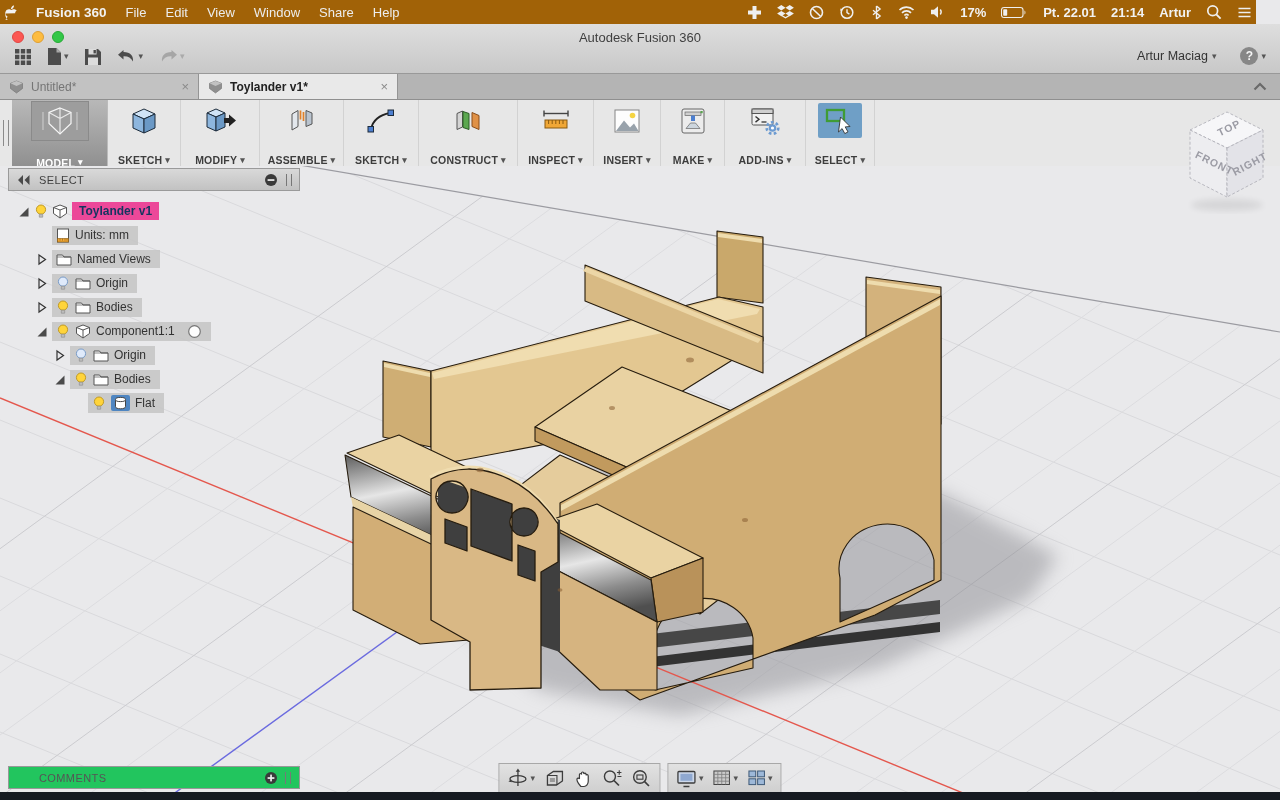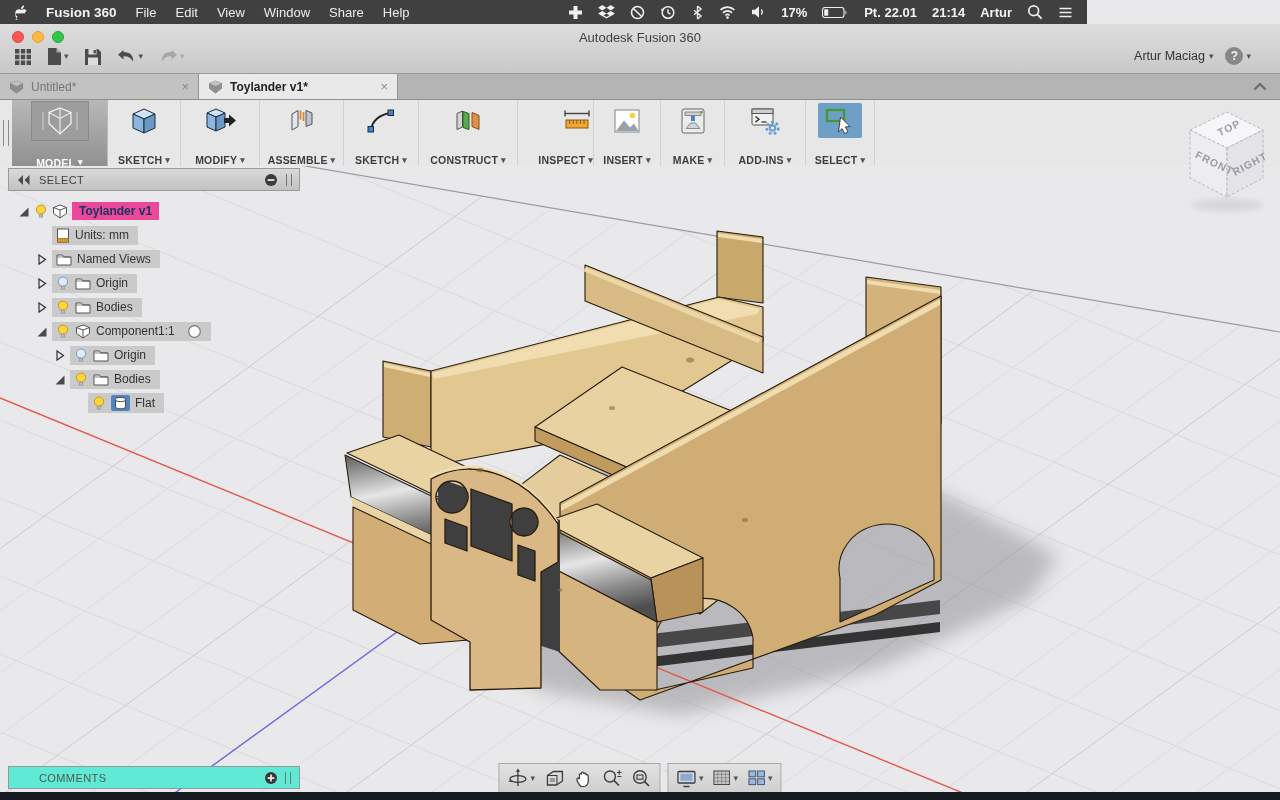--- a/index.html
+++ b/index.html
@@ -1,43 +1,43 @@
 <!DOCTYPE html>
 <html><head>
 <meta charset="utf-8">
 <style>
   html,body{margin:0;padding:0}
   body{width:1280px;height:800px;position:relative;overflow:hidden;
        font-family:"Liberation Sans",sans-serif;background:#e9e9eb;
        -webkit-font-smoothing:antialiased}
   svg{display:block}
   
-  .menubar{position:absolute;top:0;left:0;width:1087px;height:24px;background:#404040;
-           color:#f2f2f2;display:flex;align-items:center;font-size:13px;padding:0 14px;box-sizing:border-box}
+  .menubar{position:absolute;top:0;left:0;width:1256px;height:24px;background:#a16207;
+           color:#f2f2f2;display:flex;align-items:center;font-size:13px;padding:0 4px;box-sizing:border-box}
   .menubar .left{display:flex;align-items:center;gap:19px}
   .menubar .appname{font-weight:bold;font-size:13.5px}
   .menubar .mitem{color:#ededed}
   .menubar .right{margin-left:auto;display:flex;align-items:center;gap:15px}
   .menubar .right .txt{color:#f2f2f2;font-size:13px}
   .menubar .right .bold{font-weight:bold}
   .sico{display:flex;align-items:center}
   
   .chrome{position:absolute;top:24px;left:0;width:1280px;height:50px;
           background:linear-gradient(#dedede,#c8c8c8);border-bottom:1px solid #999;box-sizing:border-box}
   .lights{position:absolute;top:7px;left:12px;display:flex;gap:8px}
   .light{width:12px;height:12px;border-radius:50%}
   .l-close{background:#fc5753;border:1px solid #df4744;box-sizing:border-box}
   .l-min{background:#fdbc40;border:1px solid #de9f34;box-sizing:border-box}
   .l-zoom{background:#33c748;border:1px solid #27aa35;box-sizing:border-box}
   .wtitle{position:absolute;top:6px;left:0;width:100%;text-align:center;font-size:13px;color:#3f3f3f}
   .qat{position:absolute;left:10px;bottom:5px;display:flex;align-items:center;gap:7px}
   .qbtn{display:flex;align-items:center;gap:2px;padding:2px 4px}
   .caret{font-size:9px;color:#555;line-height:1}
   .caret.dis{color:#aaa}
-  .chrome .acct{position:absolute;right:29px;bottom:8px;display:flex;align-items:center;gap:12px;
+  .chrome .acct{position:absolute;right:14px;bottom:8px;display:flex;align-items:center;gap:24px;
                 font-size:12.5px;color:#333}
   .helpb{width:18px;height:18px;border-radius:50%;background:#878787;color:#f4f4f4;display:flex;
          align-items:center;justify-content:center;font-size:12px;font-weight:bold}
   
   .tabbar{position:absolute;top:74px;left:0;width:1280px;height:26px;background:#b4b4b4;
           border-bottom:1px solid #8f8f8f;display:flex;box-sizing:border-box}
   .tab{width:199px;display:flex;align-items:center;gap:7px;padding:0 9px;box-sizing:border-box;
        border-right:1px solid #949494;font-size:12px;color:#757575;background:#c2c2c2}
   .tab.active{background:#e9e9e9;color:#222;font-weight:bold}
   .tab .x{margin-left:auto;color:#8a8a8a;font-size:13px;font-weight:normal}
@@ -66,21 +66,21 @@
   .grip2{display:block;width:4px;height:12px;border-left:1.3px solid #777;border-right:1.3px solid #777}
   .btree{margin-top:8px}
   .trow{height:24px;display:flex;align-items:center}
   .pill{display:flex;align-items:center;gap:5px;background:rgba(197,197,197,.88);
         padding:2px 9px 2px 4px;font-size:12px;color:#333}
   .sel-label{background:#ec4899;color:#14355f;font-weight:bold;padding:2px 7px;font-size:12px}
   .arrowbox{width:15px;display:flex;justify-content:center;margin-right:3px}
   .cylbg{background:#4f86c2;border-radius:2px;padding:1px 2px;display:flex}
   .radioml{margin-left:7px;display:flex}
   
-  .comments{position:absolute;left:8px;top:600px;width:292px;height:23px;background:#5eead4;
+  .comments{position:absolute;left:8px;top:600px;width:292px;height:23px;background:#22c55e;
             border:1px solid #989898;display:flex;align-items:center;font-size:11px;color:#555;
             padding:0 8px 0 30px;box-sizing:border-box;letter-spacing:.4px}
   .comments .sp{flex:1}
   .navbar{position:absolute;left:50%;transform:translateX(-50%);top:597px;display:flex;gap:7px}
   .ngroup{background:linear-gradient(#e2e2e2,#cfcfcf);border:1px solid #a8a8a8;height:28px;
           display:flex;align-items:center;gap:9px;padding:0 8px}
   .nbtn{display:flex;align-items:center;gap:2px}
   
   .viewcube{position:absolute;left:1178px;top:102px;width:100px;height:112px}
   .vc-label{font-size:10.5px;font-weight:bold;fill:#9b9ba4;letter-spacing:1px}
@@ -347,21 +347,21 @@
               <path d="M11 6.5l6 2v16l-6-2z" fill="#5ba84f" stroke="#2c5e26"></path>
               <path d="M20 7.5l7 3v14l-7-3z" fill="#e09146" stroke="#8a4d1a"></path>
             </svg>
           </span>
         </span>
         <span class="lbl">
           <span>CONSTRUCT</span>
           <span class="caret">▾</span>
         </span>
       </div>
-      <div class="cell" style="width: 76px; align-items: flex-end;">
+      <div class="cell" style="width: 76px;">
         <span class="iwrap">
           <span class="sico">
             <svg width="32" height="32" viewBox="0 0 32 32">
               <path d="M4 8.5h24" stroke="#444" stroke-width="1.4"></path>
               <path d="M4 5.5v6M28 5.5v6" stroke="#444" stroke-width="1.4"></path>
               <rect x="5" y="15" width="22" height="8" fill="#f0a736" stroke="#8a5a10"></rect>
               <path d="M8.6 15v4M12.2 15v4M15.8 15v4M19.4 15v4M23 15v4" stroke="#8a5a10"></path>
             </svg>
           </span>
         </span>

